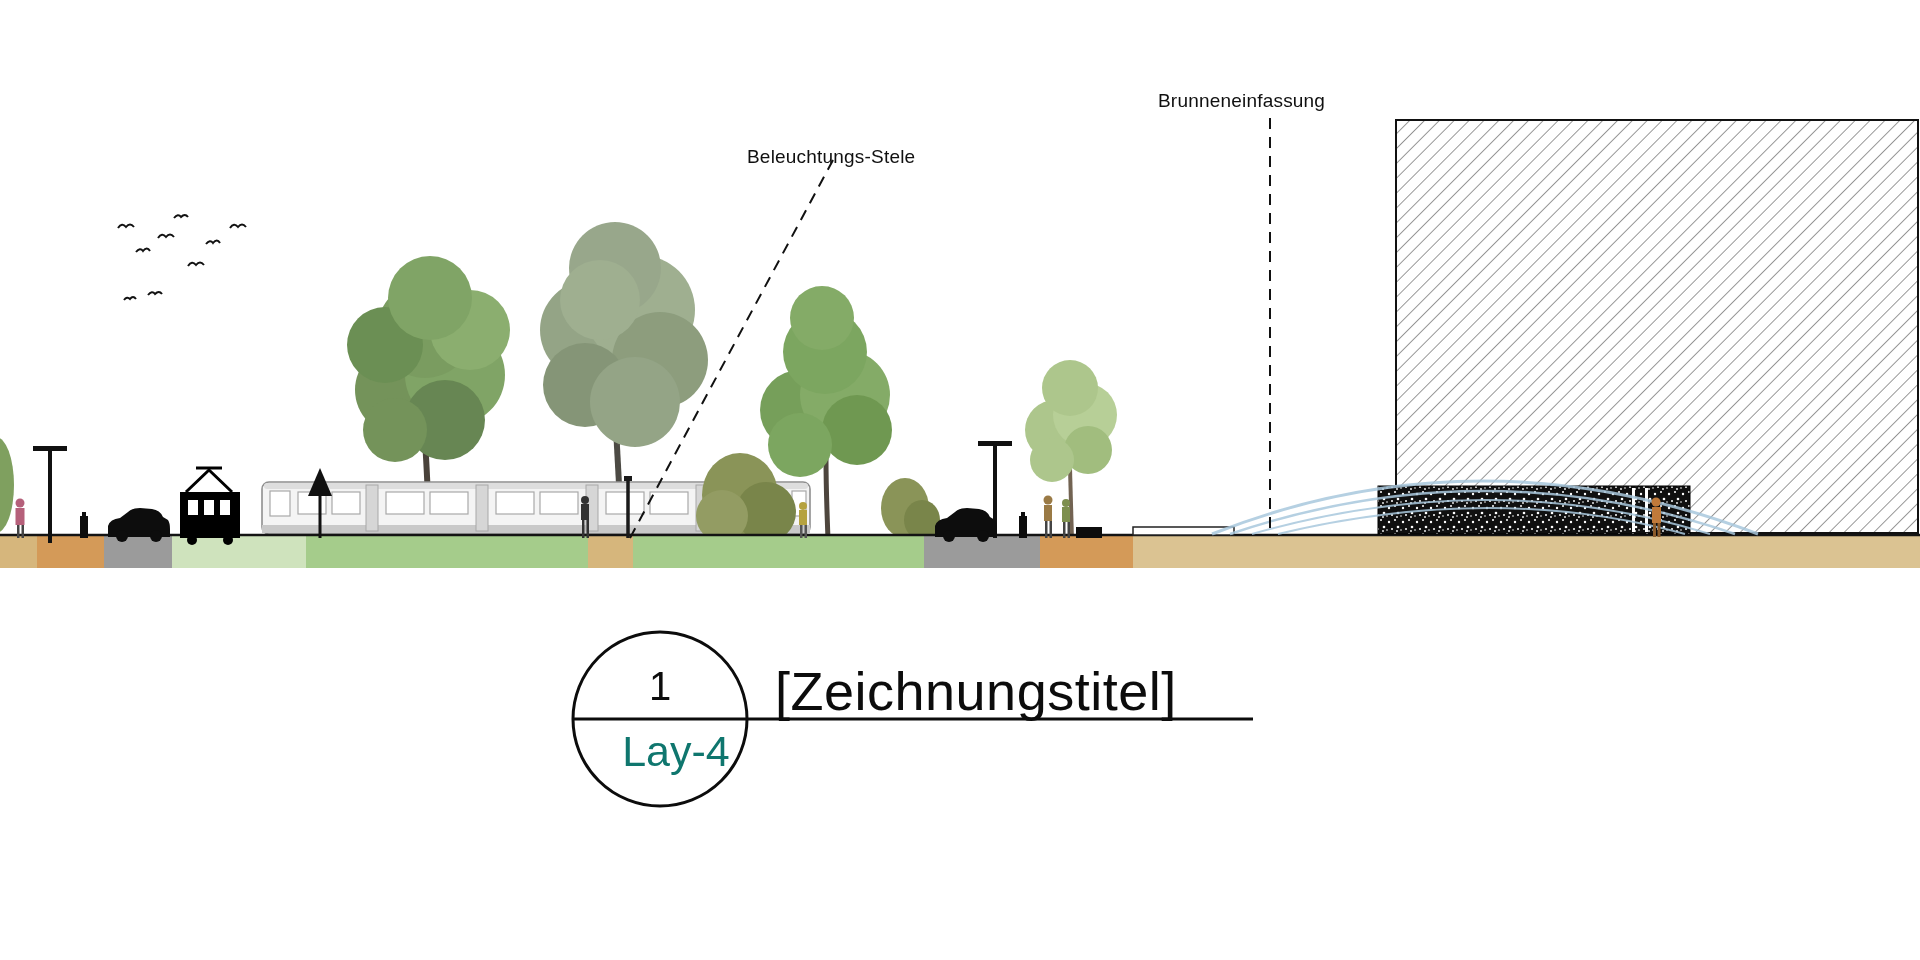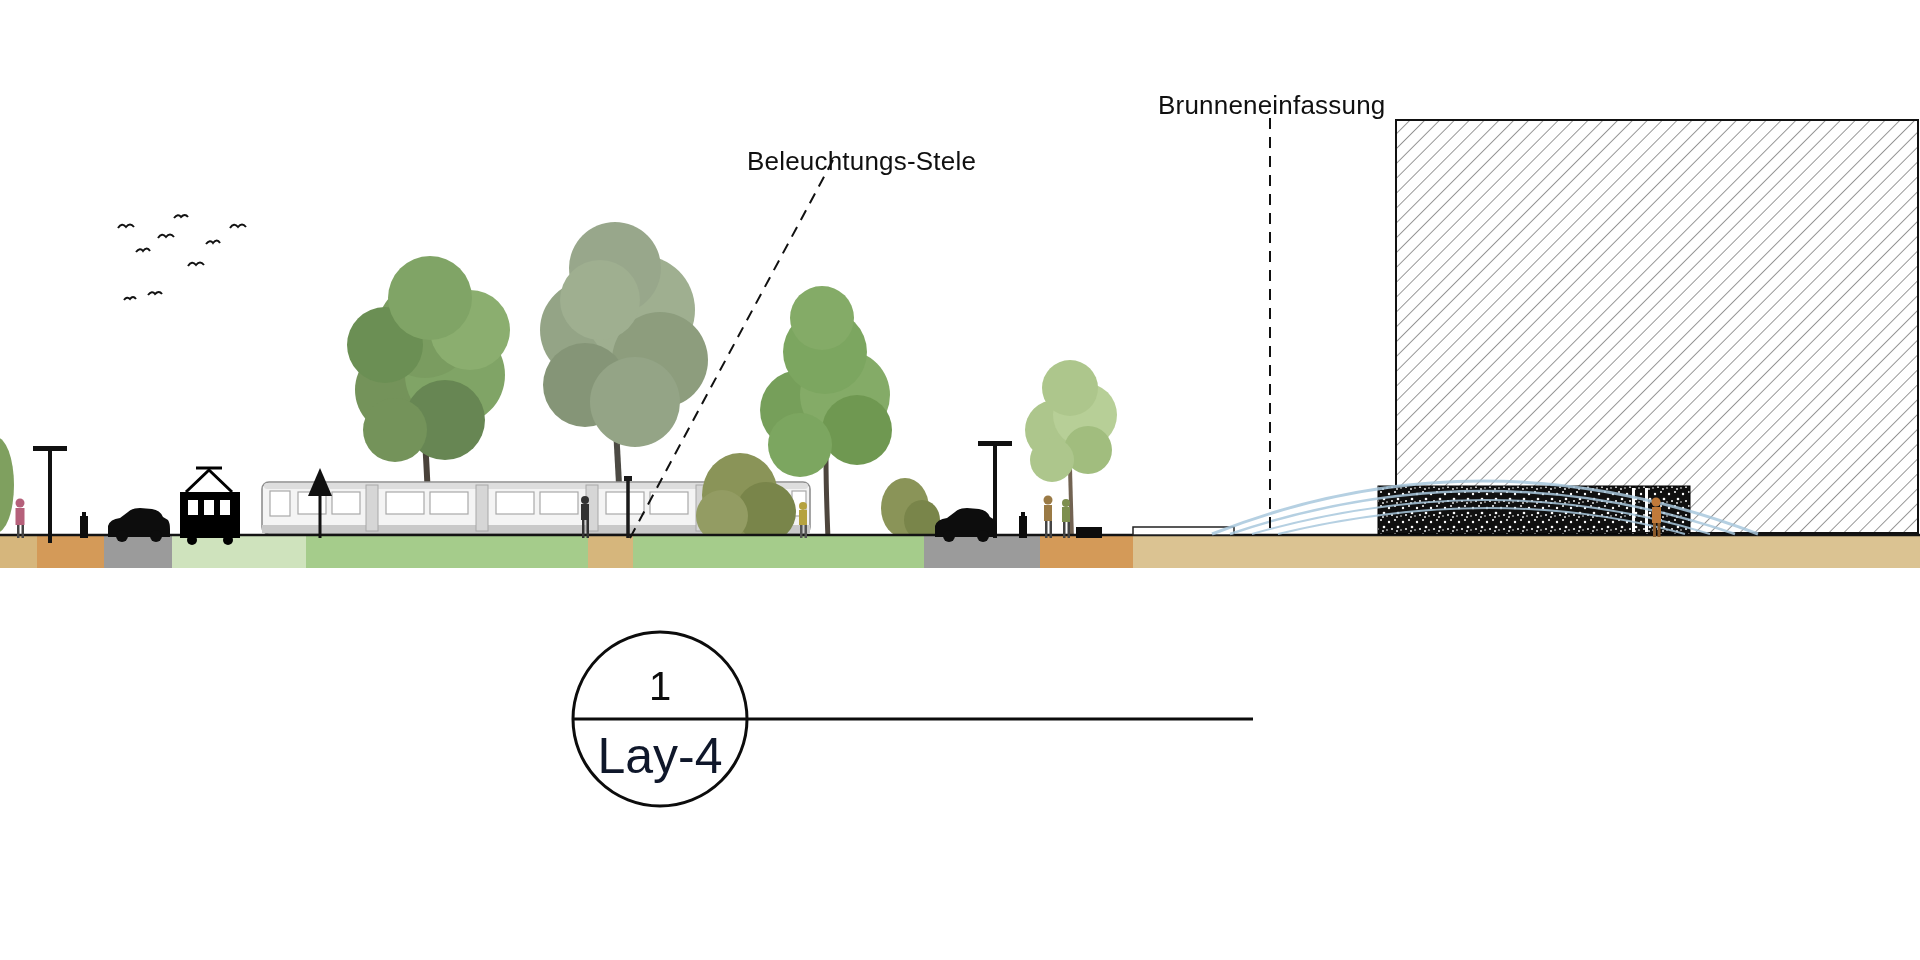--- a/index.html
+++ b/index.html
@@ -1,24 +1,24 @@
 <!DOCTYPE html>
 <html><head>
 <meta charset="utf-8">
 <style>
   html,body{margin:0;padding:0;background:#ffffff;width:1920px;height:960px;overflow:hidden;}
   #stage{position:relative;width:1920px;height:960px;background:#ffffff;font-family:"Liberation Sans",sans-serif;color:#0f0f0f;}
   #scene{position:absolute;left:0;top:0;}
   .anno{position:absolute;white-space:nowrap;}
-  .lbl{font-size:26px;font-weight:400;letter-spacing:0.2px;color:#101010;}
+  .lbl{font-size:19px;font-weight:400;letter-spacing:0.2px;color:#101010;}
   .lbl-beleuchtung{left:747px;top:146px;}
   .lbl-brunnen{left:1158px;top:90px;}
   .drawing-title{left:775px;top:660px;font-size:54px;letter-spacing:0.5px;color:#0c0c0c;}
   .callout-num{left:610px;top:664px;width:100px;text-align:center;font-size:40px;color:#0c0c0c;}
-  .callout-ref{left:596px;top:727px;width:128px;text-align:center;font-size:50px;color:#0f172a;}
+  .callout-ref{left:612px;top:727px;width:128px;text-align:center;font-size:43px;color:#0f766e;}
 </style>
 </head>
 <body>
 
 <div id="stage">
 
 <svg id="scene" width="1920" height="960" viewBox="0 0 1920 960" xmlns="http://www.w3.org/2000/svg">
   <defs>
     <pattern id="hatch" width="10.5" height="10.5" patternUnits="userSpaceOnUse" patternTransform="rotate(45)">
       <rect width="10.5" height="10.5" fill="#ffffff"></rect>
@@ -258,16 +258,17 @@
   <line x1="1270" y1="118" x2="1270" y2="533" stroke="#111111" stroke-width="2" stroke-dasharray="11 8"></line>
 
   <g>
     <circle cx="660" cy="719" r="87" fill="#ffffff" stroke="#0c0c0c" stroke-width="3"></circle>
     <line x1="573" y1="719" x2="1253" y2="719" stroke="#0c0c0c" stroke-width="3"></line>
   </g>
 </svg>
 
 <div class="anno lbl lbl-beleuchtung">Beleuchtungs-Stele</div>
 <div class="anno lbl lbl-brunnen">Brunneneinfassung</div>
+<div class="anno drawing-title">[Zeichnungstitel]</div>
 <div class="anno callout-num">1</div>
 <div class="anno callout-ref">Lay-4</div>
 
 </div>
 
 </body></html>

